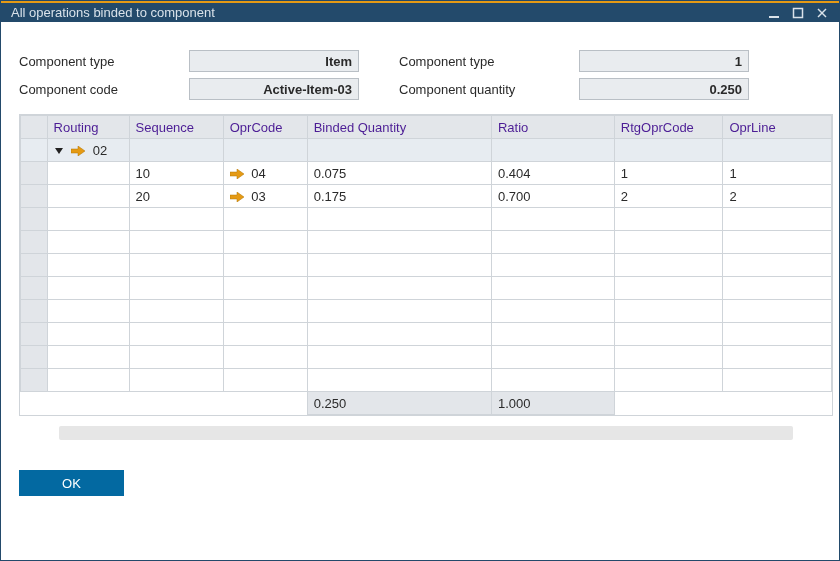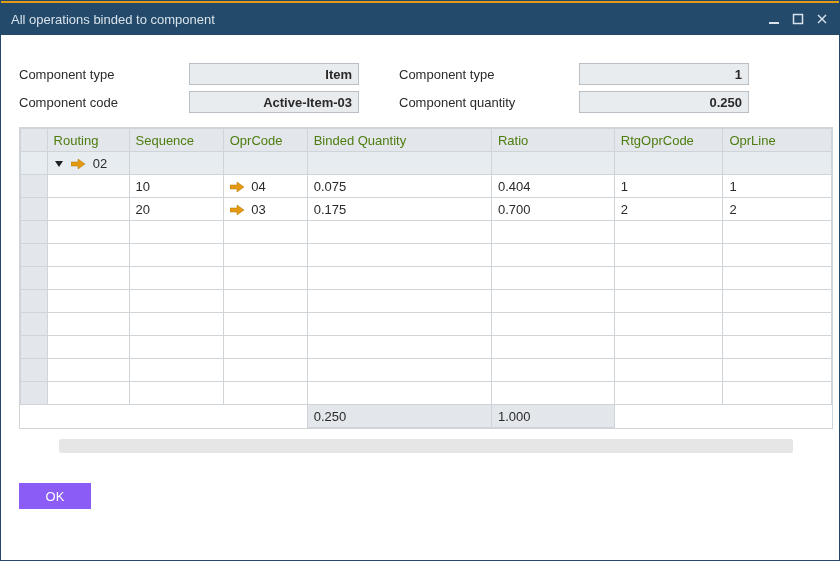--- a/index.html
+++ b/index.html
@@ -1,36 +1,36 @@
 <!DOCTYPE html>
 <html><head>
 <meta charset="utf-8">
 <style>
   html,body{margin:0;padding:0;font-family:"Segoe UI",Tahoma,Arial,sans-serif;font-size:13px;color:#2a2a2a;background:#fff;}
   .window{width:840px;height:561px;box-sizing:border-box;background:#fff;border:1px solid #234a6b;display:flex;flex-direction:column;}
   .accent-bar{height:2px;background:#e59a14;}
-  .title-bar{height:32px;background:#234a6b;color:#d9e2ea;display:flex;align-items:center;padding:0 6px 0 10px;font-size:13px;}
+  .title-bar{height:19px;background:#234a6b;color:#d9e2ea;display:flex;align-items:center;padding:0 6px 0 10px;font-size:13px;}
   .title-text{flex:1;}
   .win-btn{width:22px;height:18px;display:flex;align-items:center;justify-content:center;margin-left:2px;color:#d9e2ea;font-size:14px;line-height:1;}
   .win-btn svg{stroke:#d9e2ea;}
   .client{flex:1;padding:28px 6px 18px 18px;box-sizing:border-box;display:flex;flex-direction:column;}
   .form-grid{display:grid;grid-template-columns:170px 170px 40px 180px 170px;row-gap:6px;align-items:center;margin-bottom:14px;}
   .form-label{color:#2a2a2a;}
   .form-field{height:22px;line-height:22px;border:1px solid #b9bfc5;background:#e9ecef;padding:0 6px;text-align:right;box-sizing:border-box;font-weight:bold;}
   .grid-wrap{border:1px solid #cfd4d9;}
   .grid-table{width:100%;border-collapse:collapse;table-layout:fixed;}
   .grid-table th,.grid-table td{border:1px solid #cfd4d9;height:23px;padding:0 6px;text-align:left;font-weight:400;box-sizing:border-box;overflow:hidden;white-space:nowrap;}
-  .grid-table thead th{background:#e3e6ea;color:#4d7c0f;}
+  .grid-table thead th{background:#e3e6ea;color:#4c1d95;}
   .grid-table .stub{background:#e3e6ea;}
   .grid-table tbody tr.parent-row td{background:#e7ecf1;}
   .grid-table tfoot td{background:#e3e6ea;}
   .arrow-icon{display:inline-flex;align-items:center;margin-right:4px;vertical-align:middle;}
   .scroll-track{height:14px;background:#e6e6e6;border-radius:2px;margin:10px 40px 0 40px;}
   .button-row{margin-top:30px;display:flex;gap:10px;}
-  .btn{width:72px;height:26px;background:#8b5cf6;color:#fff;border:none;display:flex;align-items:center;justify-content:center;font-size:13px;}
+  .btn{width:105px;height:26px;background:#0369a1;color:#fff;border:none;display:flex;align-items:center;justify-content:center;font-size:13px;}
 </style>
 </head>
 <body>
 
 <div class="window">
   <div class="accent-bar"></div>
   <div class="title-bar">
     <div class="title-text">All operations binded to component</div>
     <div class="win-btn">
       <svg width="12" height="12">

